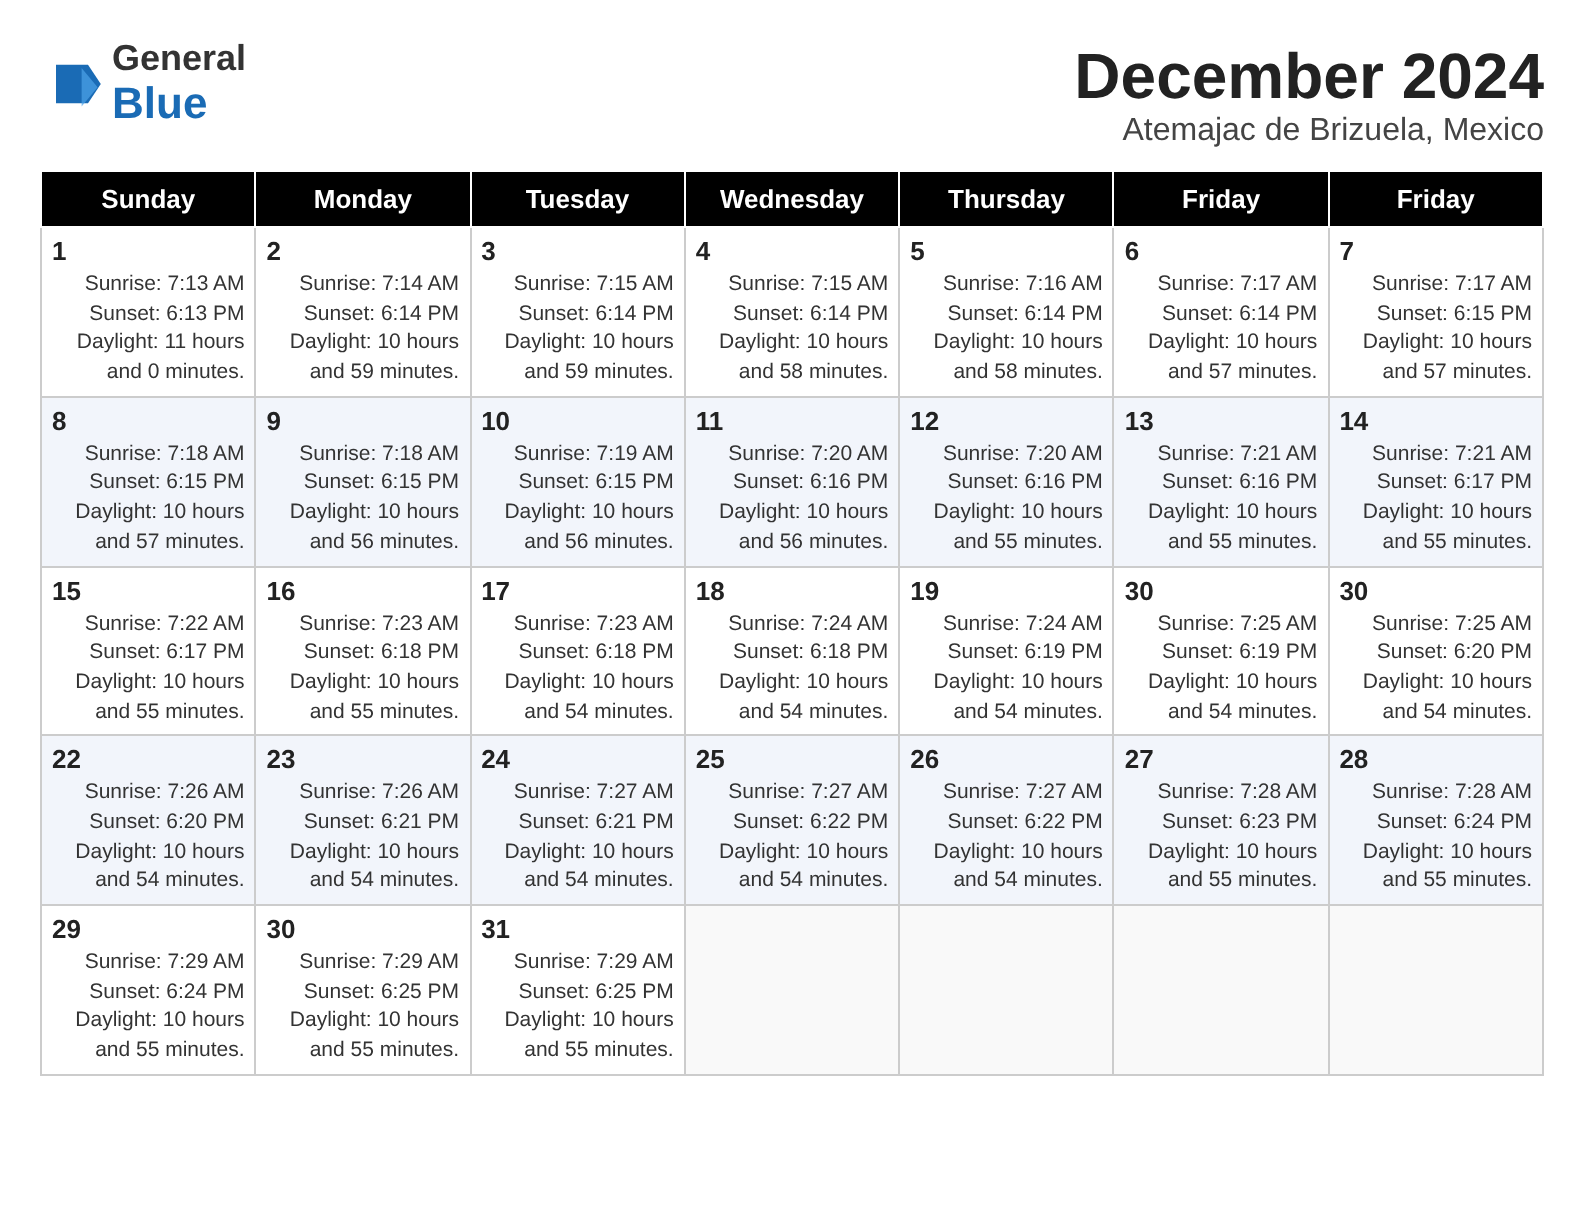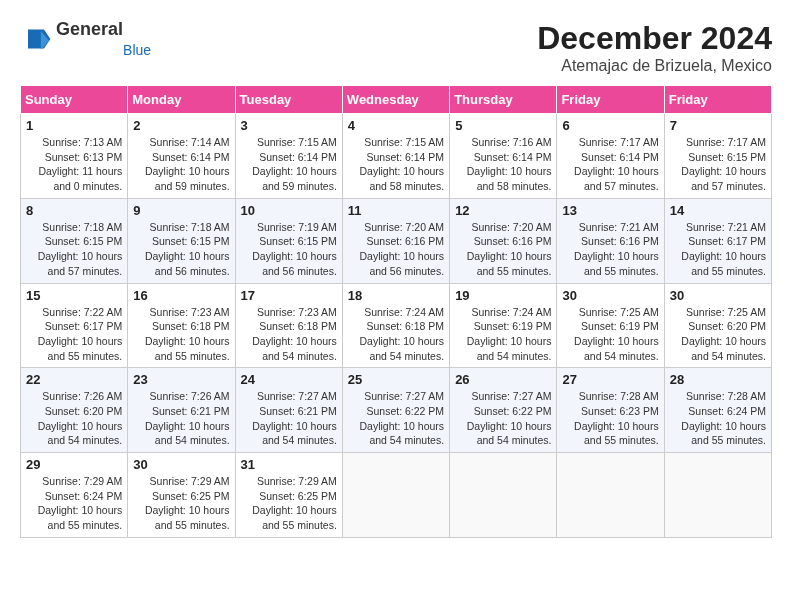--- a/index.html
+++ b/index.html
@@ -16,20 +16,21 @@
       align-items: flex-start;
       margin-bottom: 10px;
     }
     .logo {
       display: flex;
       align-items: center;
       gap: 4px;
     }
     .logo-text {
       display: flex;
+      flex-direction: column;
       line-height: 1.1;
     }
     .logo-icon {
       width: 32px;
       height: 32px;
     }
     .title-section {
       text-align: right;
     }
     .month-title {
@@ -40,24 +41,24 @@
     .subtitle {
       font-size: 16px;
       color: #444;
     }
     .calendar {
       width: 100%;
       border-collapse: collapse;
       font-size: 11px;
     }
     .calendar th {
-      background-color: #ec4899;
+      background-color: #000000;
       color: #fff;
       padding: 6px 4px;
-      text-align: left;
+      text-align: center;
       font-size: 13px;
       font-weight: bold;
       border: 1px solid #fff;
     }
     .calendar td {
       border: 1px solid #ccc;
       vertical-align: top;
       padding: 4px 5px;
       width: calc(100% / 7);
       min-height: 80px;
@@ -87,21 +88,21 @@
 <body>
 
 <div class="header-section">
   <div class="logo">
     <svg class="logo-icon" viewBox="0 0 40 40">
       <polygon points="30,8 38,20 30,32 10,32 10,8" fill="#1a6bb5"></polygon>
       <polygon points="26,10 36,22 26,34" fill="#4da3e8" opacity="0.7"></polygon>
     </svg>
     <div class="logo-text">
       <span style="font-size:18px;font-weight:bold;color:#333;">General</span>
-      <span style="font-size:14px;font-weight:normal;color:#1a6bb5;margin-top:23px;">Blue</span>
+      <span style="font-size:22px;font-weight:bold;color:#1a6bb5;">Blue</span>
     </div>
   </div>
   <div class="title-section">
     <div class="month-title">December 2024</div>
     <div class="subtitle">Atemajac de Brizuela, Mexico</div>
   </div>
 </div>
 
 <table class="calendar">
   <thead>

